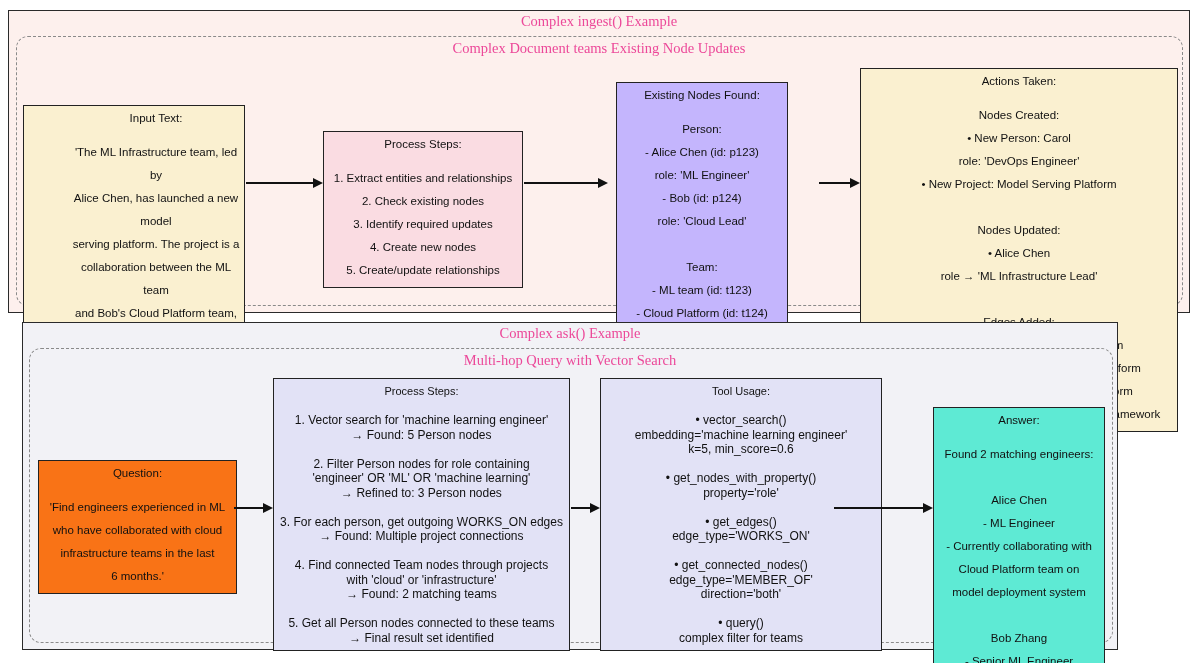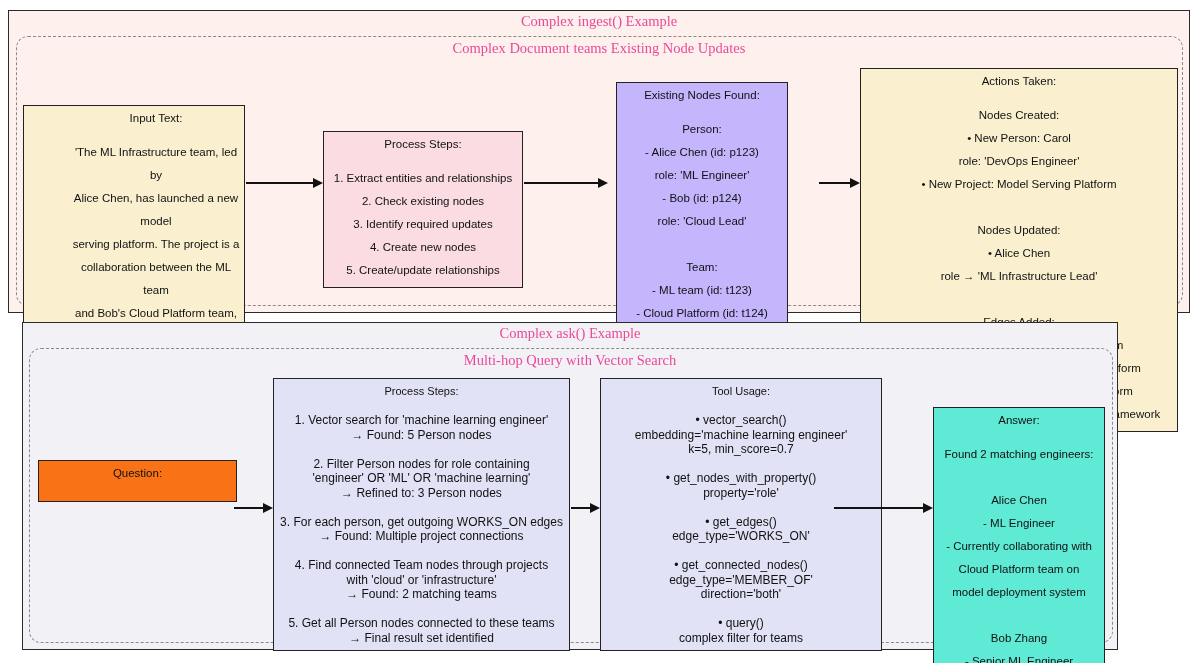--- a/index.html
+++ b/index.html
@@ -90,20 +90,24 @@
 • BUILT_ON: Model Serving → Deployment Framework</div>
   </div>
 
   <div class="cluster" style="left: 22px; top: 322px; width: 1096px; height: 328px; background-color: rgb(242, 242, 246);"></div>
   <div class="cluster-title" style="left:570px;top:325px;">Complex ask() Example</div>
   <div class="dashed" style="left:29px;top:348px;width:1084px;height:295px;"></div>
   <div class="cluster-title" style="left:570px;top:352px;">Multi-hop Query with Vector Search</div>
 
   <div class="node" style="left: 38px; top: 460px; width: 199px; background-color: #f97316;">
     <div class="node-title">Question:</div>
+    <div class="node-body">'Find engineers experienced in ML
+who have collaborated with cloud
+infrastructure teams in the last
+6 months.'</div>
   </div>
 
   <div class="arrow" style="left:234px;top:507px;width:37px;"></div>
 
   <div class="node tight" style="left: 273px; top: 378px; width: 297px; background-color: rgb(226, 226, 246);">
     <div class="node-title">Process Steps:</div>
     <div class="node-body">1. Vector search for 'machine learning engineer'
 → Found: 5 Person nodes
 
 2. Filter Person nodes for role containing
@@ -120,21 +124,21 @@
 5. Get all Person nodes connected to these teams
 → Final result set identified</div>
   </div>
 
   <div class="arrow" style="left:571px;top:507px;width:27px;"></div>
 
   <div class="node tight" style="left: 600px; top: 378px; width: 282px; background-color: rgb(226, 226, 246);">
     <div class="node-title">Tool Usage:</div>
     <div class="node-body">• vector_search()
 embedding='machine learning engineer'
-k=5, min_score=0.7
+k=5, min_score=0.6
 
 • get_nodes_with_property()
 property='role'
 
 • get_edges()
 edge_type='WORKS_ON'
 
 • get_connected_nodes()
 edge_type='MEMBER_OF'
 direction='both'

